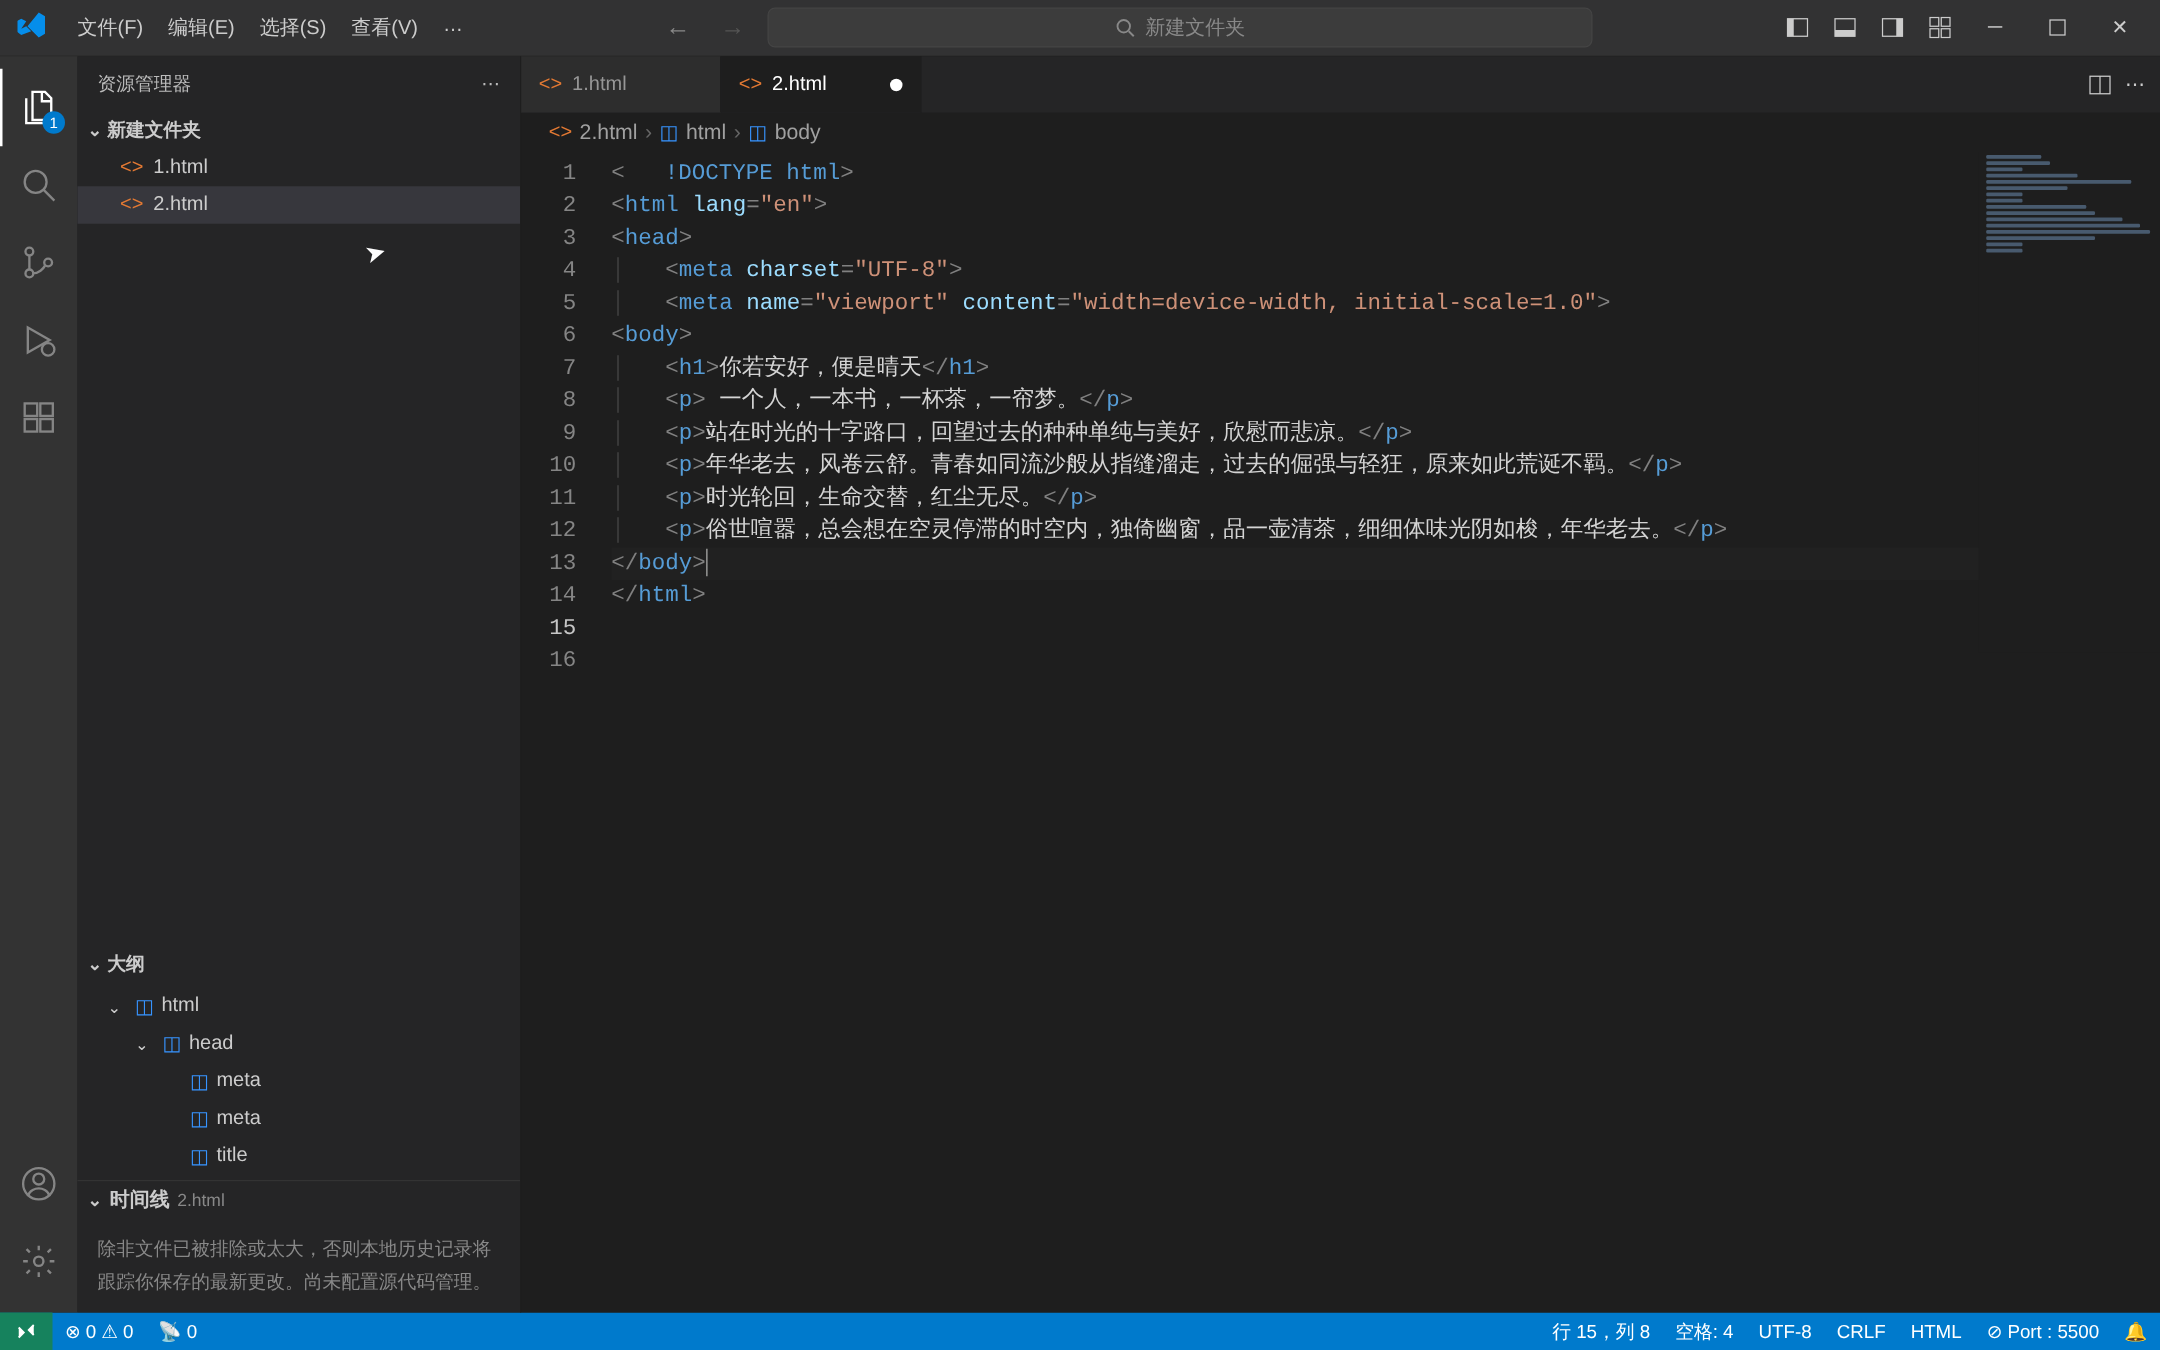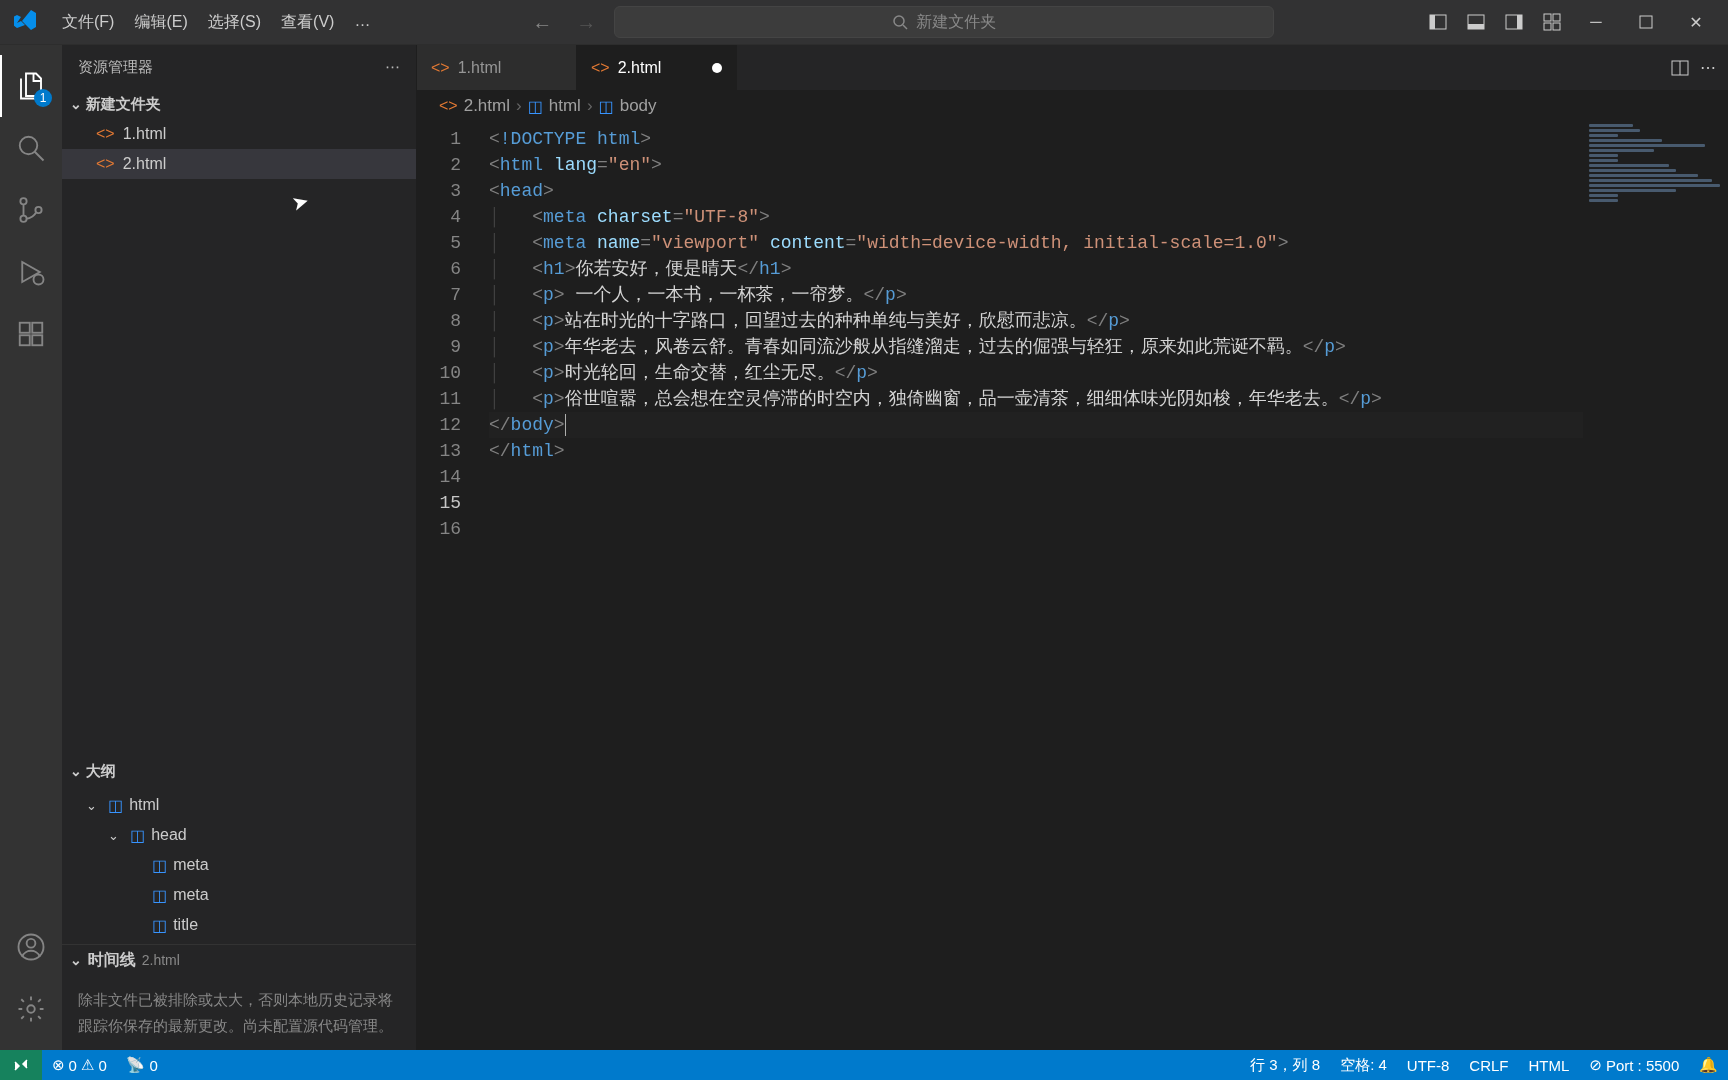--- a/index.html
+++ b/index.html
@@ -264,21 +264,21 @@
 }
 .gutter .ln { height: 26px; }
 .gutter .ln.active { color: #c6c6c6; }
 .code-lines { flex: 1; }
 .line { height: 26px; white-space: pre; }
 .line.active { background: #2a2a2a3a; }
 .t-br { color: #808080; }
 .t-tag { color: #569cd6; }
 .t-attr { color: #9cdcfe; }
 .t-str { color: #ce9178; }
-.t-doc { color: #569cd6; }
+.t-doc { color: #569cd6; margin-left: 32px; }
 .t-text { color: #d4d4d4; }
 .t-guide { color: #404040; }
 .cursor {
   display: inline-block;
   width: 1px;
   height: 22px;
   background: #aeafad;
   vertical-align: middle;
 }
 .minimap {
@@ -563,20 +563,21 @@
           <div class="ln">14</div>
           <div class="ln active">15</div>
           <div class="ln">16</div>
         </div>
       <div class="code-lines" id="code-lines">
           <div class="line"><span class="t-br">&lt;</span><span class="t-doc">!DOCTYPE </span><span class="t-tag">html</span><span class="t-br">&gt;</span></div>
           <div class="line"><span class="t-br">&lt;</span><span class="t-tag">html </span><span class="t-attr">lang</span><span class="t-br">=</span><span class="t-str">"en"</span><span class="t-br">&gt;</span></div>
           <div class="line"><span class="t-br">&lt;</span><span class="t-tag">head</span><span class="t-br">&gt;</span></div>
           <div class="line"><span class="t-guide">│   </span><span class="t-br">&lt;</span><span class="t-tag">meta </span><span class="t-attr">charset</span><span class="t-br">=</span><span class="t-str">"UTF-8"</span><span class="t-br">&gt;</span></div>
           <div class="line"><span class="t-guide">│   </span><span class="t-br">&lt;</span><span class="t-tag">meta </span><span class="t-attr">name</span><span class="t-br">=</span><span class="t-str">"viewport"</span><span class="t-tag"> </span><span class="t-attr">content</span><span class="t-br">=</span><span class="t-str">"width=device-width, initial-scale=1.0"</span><span class="t-br">&gt;</span></div>
+          <div class="line"><span class="t-br">&lt;</span><span class="t-tag">body</span><span class="t-br">&gt;</span></div>
           <div class="line"><span class="t-guide">│   </span><span class="t-br">&lt;</span><span class="t-tag">h1</span><span class="t-br">&gt;</span><span class="t-text">你若安好，便是晴天</span><span class="t-br">&lt;/</span><span class="t-tag">h1</span><span class="t-br">&gt;</span></div>
           <div class="line"><span class="t-guide">│   </span><span class="t-br">&lt;</span><span class="t-tag">p</span><span class="t-br">&gt;</span><span class="t-text"> 一个人，一本书，一杯茶，一帘梦。</span><span class="t-br">&lt;/</span><span class="t-tag">p</span><span class="t-br">&gt;</span></div>
           <div class="line"><span class="t-guide">│   </span><span class="t-br">&lt;</span><span class="t-tag">p</span><span class="t-br">&gt;</span><span class="t-text">站在时光的十字路口，回望过去的种种单纯与美好，欣慰而悲凉。</span><span class="t-br">&lt;/</span><span class="t-tag">p</span><span class="t-br">&gt;</span></div>
           <div class="line"><span class="t-guide">│   </span><span class="t-br">&lt;</span><span class="t-tag">p</span><span class="t-br">&gt;</span><span class="t-text">年华老去，风卷云舒。青春如同流沙般从指缝溜走，过去的倔强与轻狂，原来如此荒诞不羁。</span><span class="t-br">&lt;/</span><span class="t-tag">p</span><span class="t-br">&gt;</span></div>
           <div class="line"><span class="t-guide">│   </span><span class="t-br">&lt;</span><span class="t-tag">p</span><span class="t-br">&gt;</span><span class="t-text">时光轮回，生命交替，红尘无尽。</span><span class="t-br">&lt;/</span><span class="t-tag">p</span><span class="t-br">&gt;</span></div>
           <div class="line"><span class="t-guide">│   </span><span class="t-br">&lt;</span><span class="t-tag">p</span><span class="t-br">&gt;</span><span class="t-text">俗世喧嚣，总会想在空灵停滞的时空内，独倚幽窗，品一壶清茶，细细体味光阴如梭，年华老去。</span><span class="t-br">&lt;/</span><span class="t-tag">p</span><span class="t-br">&gt;</span></div>
           <div class="line active"><span class="t-br">&lt;/</span><span class="t-tag">body</span><span class="t-br">&gt;</span><span class="cursor"></span></div>
           <div class="line"><span class="t-br">&lt;/</span><span class="t-tag">html</span><span class="t-br">&gt;</span></div>
         </div>
     </div>
@@ -612,21 +613,21 @@
     <span>⊗</span>
       <span>0</span>
     <span>⚠</span>
       <span>0</span>
   </div>
   <div class="status-item">
     <span>📡</span>
       <span>0</span>
   </div>
   <div class="spacer"></div>
-  <div class="status-item">行 3，列 8</div>
+  <div class="status-item">行 15，列 8</div>
   <div class="status-item">空格: 4</div>
   <div class="status-item">UTF-8</div>
   <div class="status-item">CRLF</div>
   <div class="status-item">HTML</div>
   <div class="status-item">
     <span>⊘</span>
       <span>Port : 5500</span>
   </div>
   <div class="status-item">
     <span>🔔</span>

